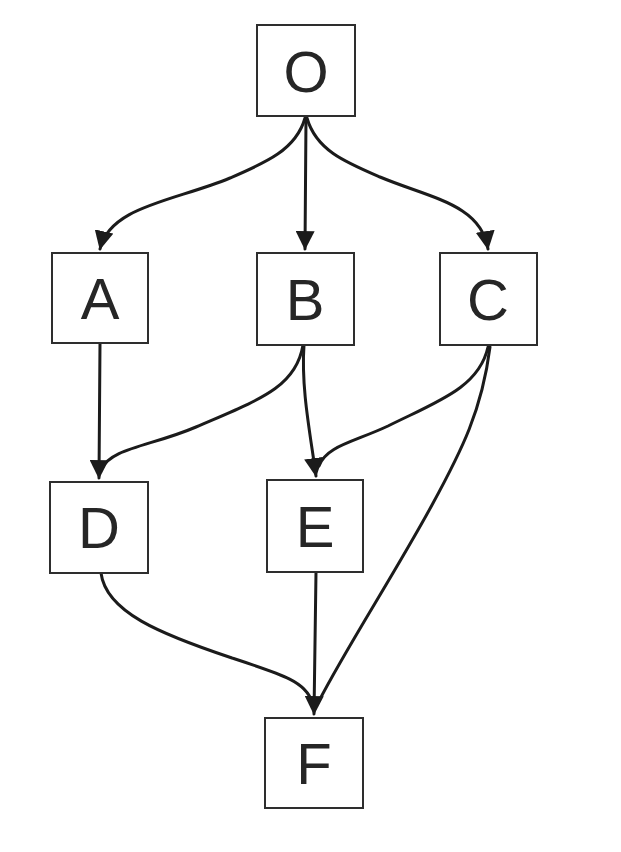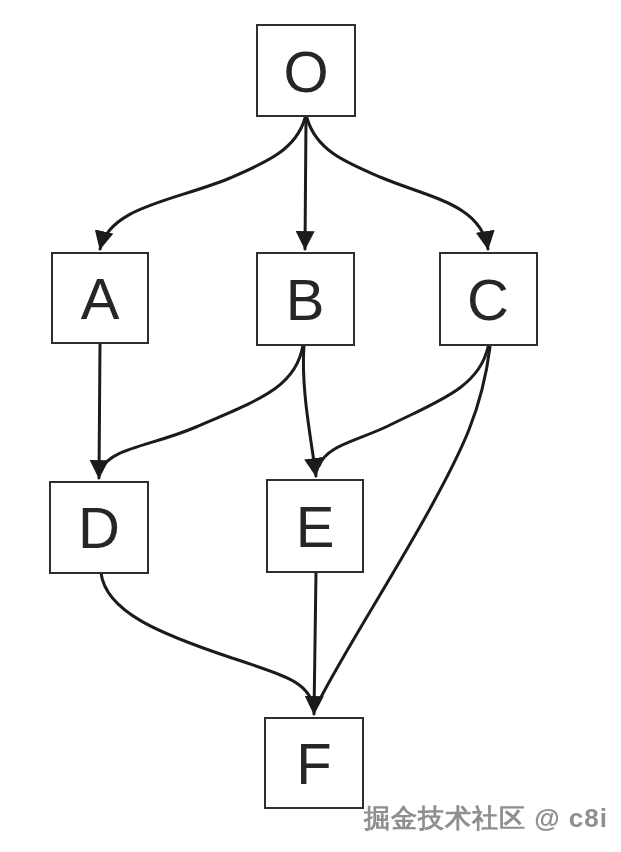--- a/index.html
+++ b/index.html
@@ -105,14 +105,13 @@
       <rect class="node-box" x="267" y="480" width="96" height="92"></rect>
       <text class="node-label" x="315" y="547">E</text>
     </g>
 
     <g>
       <rect class="node-box" x="265" y="718" width="98" height="90"></rect>
       <text class="node-label" x="314" y="784">F</text>
     </g>
   </svg>
 
-  <div class="watermark">掘金技术社区 @ c8i</div>
 </div>
 
 </body></html>

